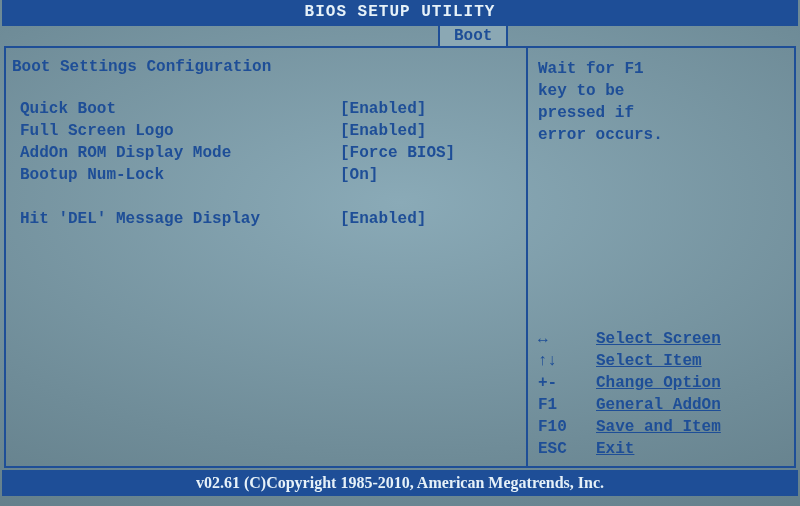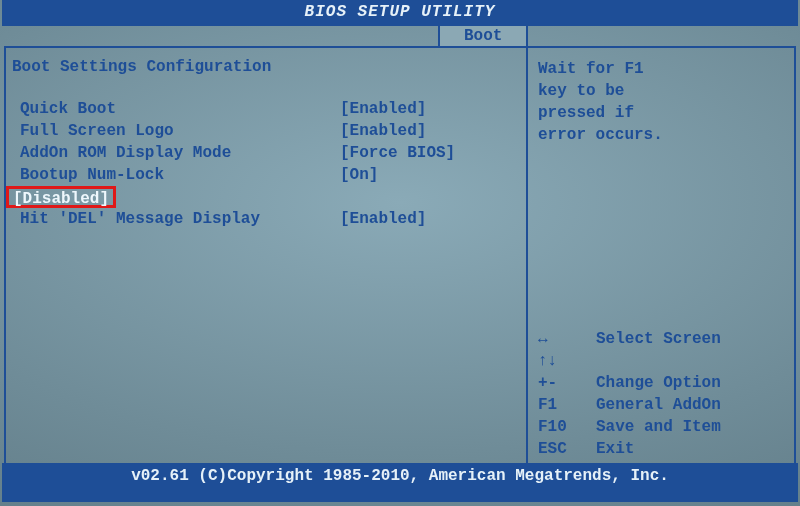--- a/index.html
+++ b/index.html
@@ -23,31 +23,30 @@
     position: absolute;
     top: 0;
     left: 2px;
     right: 2px;
     height: 26px;
     background: #1e4e97;
     color: #e6f1f8;
     text-align: center;
     line-height: 24px;
     letter-spacing: 1px;
-    font-style: italic;
   }
   .tab {
     position: absolute;
     top: 26px;
     left: 438px;
     background: #8ba8b4;
     border: 2px solid #1e4e97;
     border-top: none;
     color: #1e4e97;
-    padding: 0 24px;
+    padding: 0 14px;
     line-height: 20px;
     height: 22px;
   }
   .outer-frame {
     position: absolute;
     top: 46px;
     left: 4px;
     right: 4px;
     bottom: 38px;
     border: 2px solid #1e4e97;
@@ -97,31 +96,32 @@
     bottom: 0;
     padding: 10px 8px 6px 10px;
     display: flex;
     flex-direction: column;
     justify-content: space-between;
   }
   .help-text { white-space: pre; line-height: 22px; }
   .keys { line-height: 22px; }
   .krow { display: flex; }
   .kk { width: 58px; white-space: pre; }
-  .ka { white-space: pre; }
+  .ka { white-space: pre; text-decoration: underline; }
   .footer {
     position: absolute;
     left: 2px;
     right: 2px;
-    bottom: 4px;
-    height: 39px;
+    bottom: 10px;
+    height: 26px;
     background: #1e4e97;
     color: #e6f1f8;
     text-align: center;
     line-height: 26px;
+    font-family: Liberation Serif, serif;
   }
 </style>
 </head>
 <body>
 
 <div class="screen">
 
   <div class="title-bar">
     <span>BIOS SETUP UTILITY</span>
   </div>
@@ -146,41 +146,41 @@
           </div>
           <div class="row">
             <span class="label">AddOn ROM Display Mode</span>
             <span class="value">[Force BIOS]</span>
           </div>
           <div class="row">
             <span class="label">Bootup Num-Lock</span>
             <span class="value">[On]</span>
           </div>
           <div class="row selected">
-            <span class="highlight-box"><span class="value">[Disabled]</span></span>
           </div>
           <div class="row">
             <span class="label">Hit 'DEL' Message Display</span>
             <span class="value">[Enabled]</span>
           </div>
         </div>
     </div>
 
     <div class="right-pane">
       <div class="help-text">Wait for F1
 key to be
 pressed if
 error occurs.</div>
       <div class="keys" id="keys-list">
           <div class="krow">
             <span class="kk">↔</span>
             <span class="ka">Select Screen</span>
           </div>
           <div class="krow">
             <span class="kk">↑↓</span>
+            <span class="ka">Select Item</span>
           </div>
           <div class="krow">
             <span class="kk">+-</span>
             <span class="ka">Change Option</span>
           </div>
           <div class="krow">
             <span class="kk">F1</span>
             <span class="ka">General AddOn</span>
           </div>
           <div class="krow">

